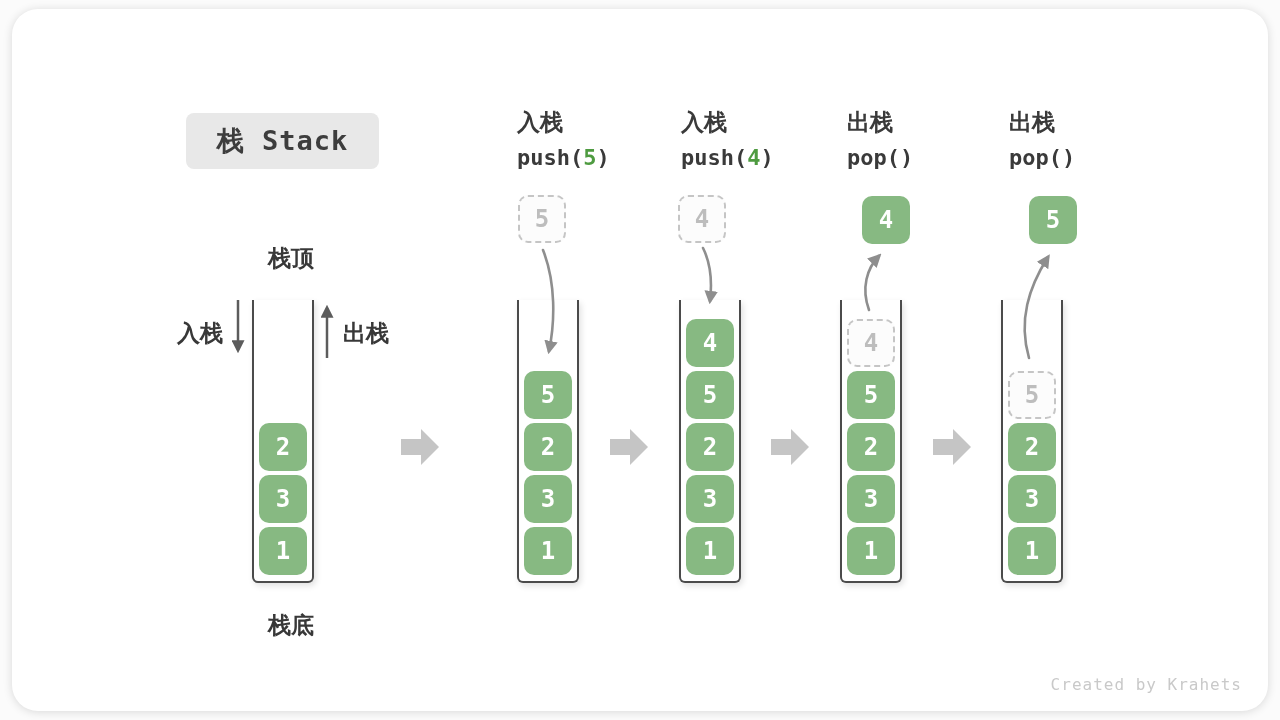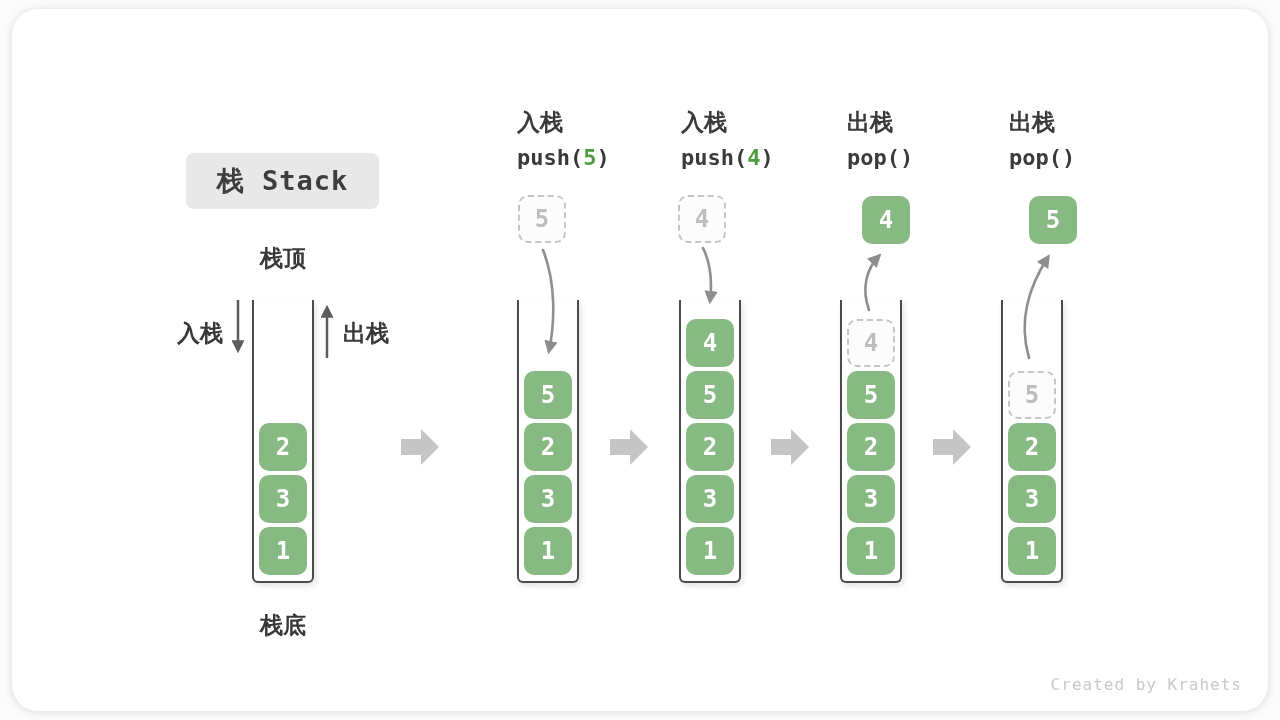--- a/index.html
+++ b/index.html
@@ -3,38 +3,38 @@
 <meta charset="utf-8">
 <style>
   html,body{margin:0;padding:0;background:#ffffff;}
   .canvas{position:relative;width:1280px;height:720px;background:#fbfbfb;overflow:hidden;
           font-family:"DejaVu Sans",sans-serif;}
   .card{position:absolute;left:12px;top:9px;right:12px;bottom:9px;background:#ffffff;
         border-radius:26px;box-shadow:0 1px 10px rgba(0,0,0,0.14);}
   
   .title-box{position:absolute;left:186px;top:113px;width:193px;height:56px;background:#e8e8e8;
              border-radius:8px;display:flex;align-items:center;justify-content:center;
-             font:bold 27px "DejaVu Sans Mono","DejaVu Sans",monospace;color:#3d3d3d;letter-spacing:1px;margin-top:40px;}
+             font:bold 27px "DejaVu Sans Mono","DejaVu Sans",monospace;color:#3d3d3d;letter-spacing:1px;}
   
   .col-header{position:absolute;top:106px;}
   .col-header .cn{font:bold 23px "DejaVu Sans",sans-serif;color:#3a3a3a;line-height:33px;}
   .col-header .code{font:22px "DejaVu Sans Mono",monospace;font-weight:600;color:#3a3a3a;line-height:37px;text-align:center;}
   .col-header .code .val{color:#4e9b40;font-weight:bold;}
   
   .well{position:absolute;top:300px;width:62px;height:283px;box-sizing:border-box;background:#ffffff;
         border-left:2px solid #4b4b4b;border-right:2px solid #4b4b4b;border-bottom:2px solid #4b4b4b;
         border-radius:0 0 6px 6px;box-shadow:2px 3px 6px rgba(0,0,0,0.12);}
   
   .cell{position:absolute;width:48px;height:48px;border-radius:10px;background:#87b982;color:#ffffff;
         display:flex;align-items:center;justify-content:center;
         font:bold 24px "DejaVu Sans Mono",monospace;z-index:3;}
   .cell.ghost{background:#fcfcfc;border:2px dashed #c5c5c5;box-sizing:border-box;color:#bdbdbd;}
   
   .side-label{position:absolute;font:bold 23px "DejaVu Sans",sans-serif;color:#383838;z-index:2;}
-  .center-62{width:62px;text-align:center;}
+  .center-62{width:62px;text-align:right;}
   .watermark{position:absolute;top:675px;right:38px;font:16px "DejaVu Sans Mono",monospace;
              color:#c9c9c9;letter-spacing:1px;margin-left:22px;}
   .overlay{position:absolute;left:0;top:0;width:1280px;height:720px;pointer-events:none;z-index:5;}
 </style>
 </head>
 <body>
 
 <div class="canvas">
   <div class="card"></div>
 

